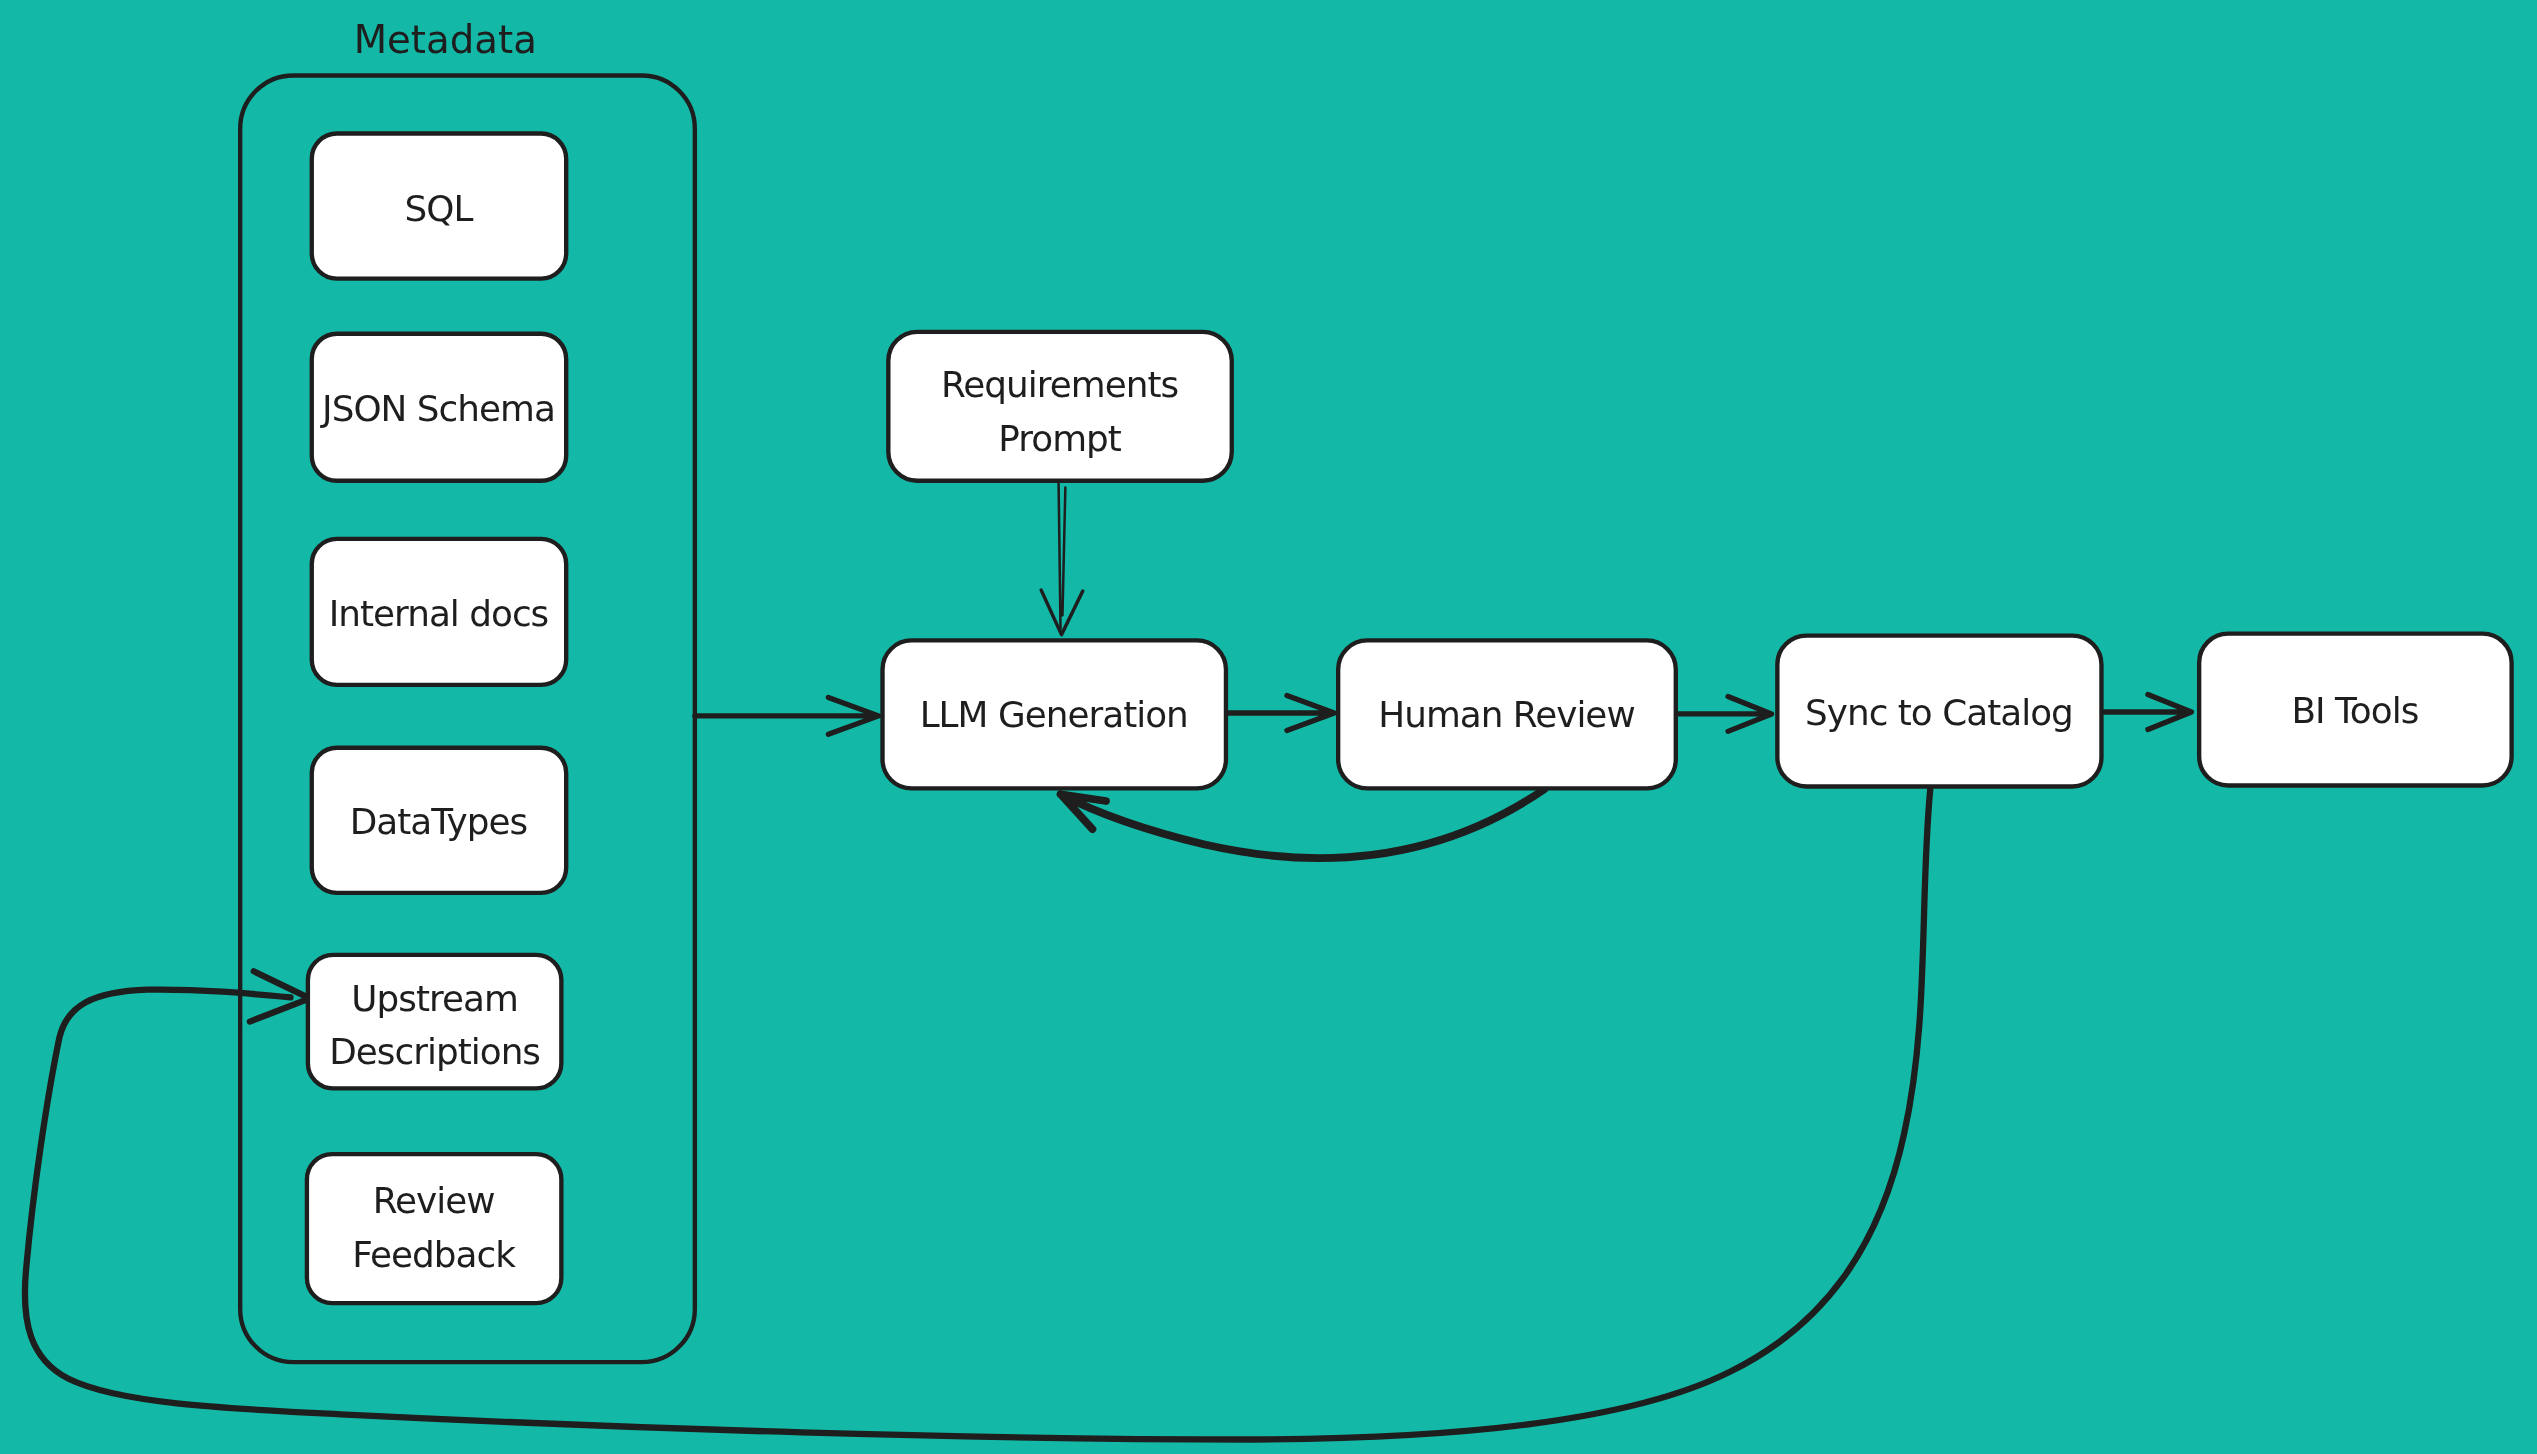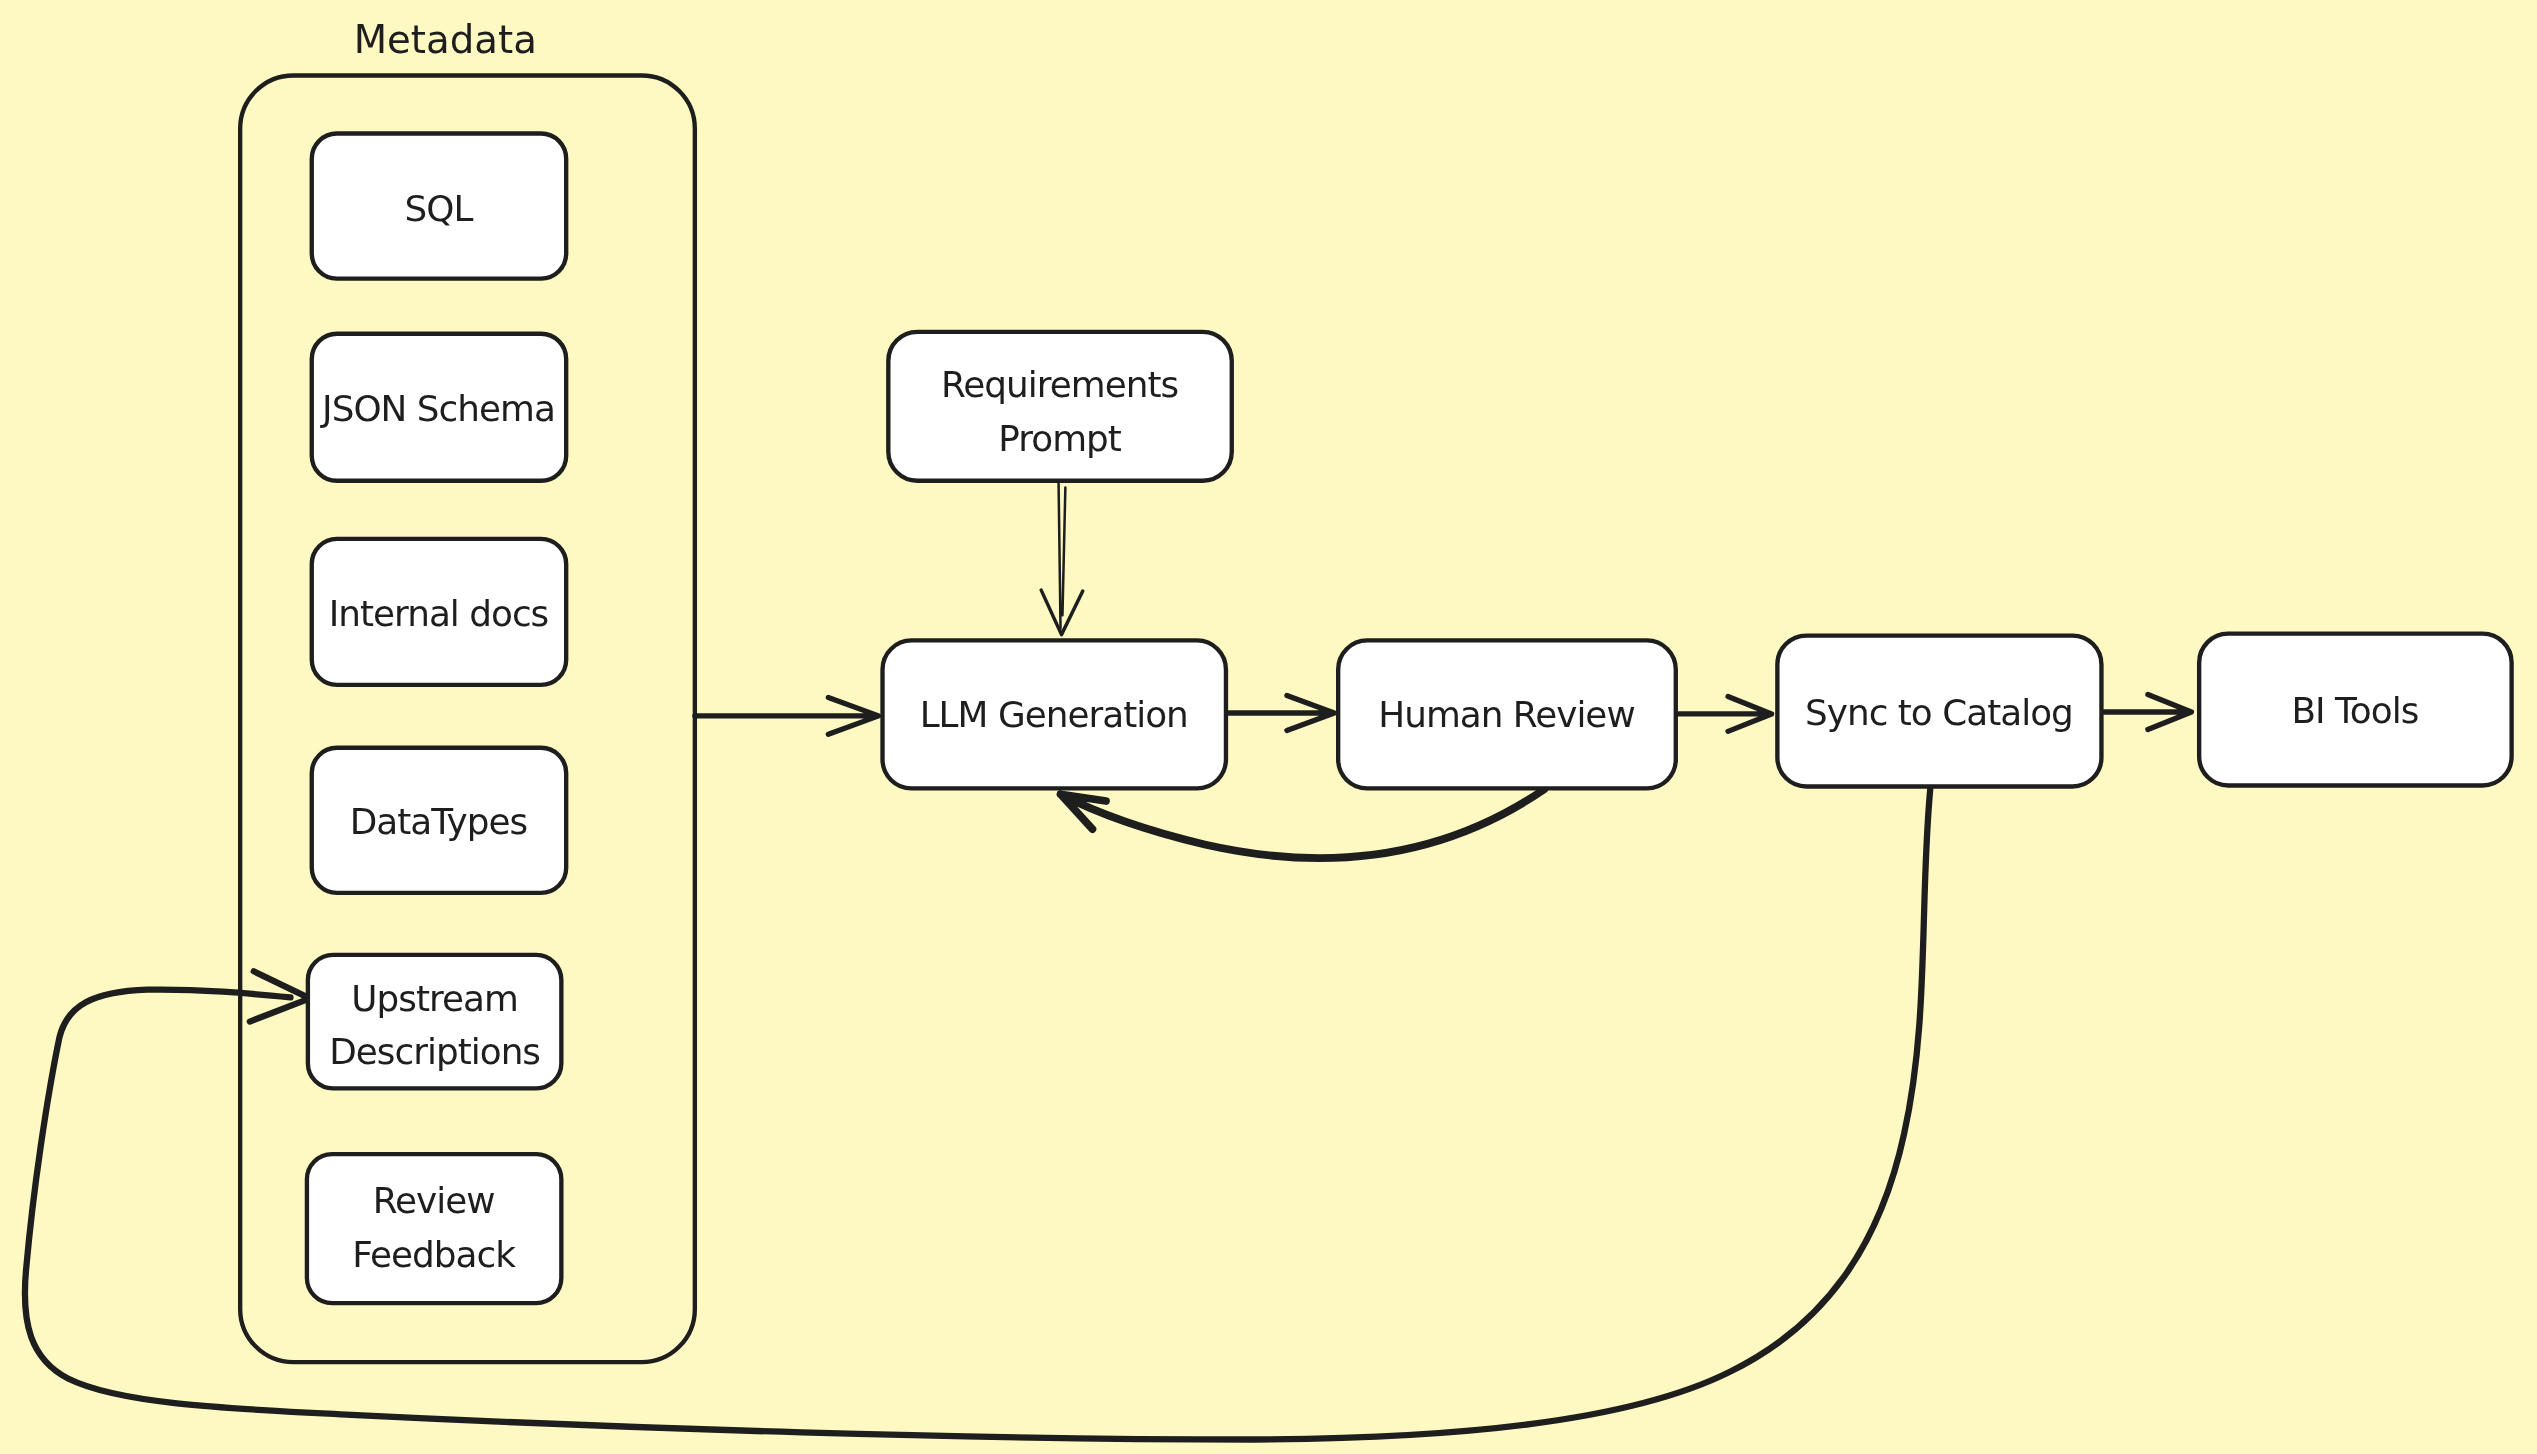--- a/index.html
+++ b/index.html
@@ -1,16 +1,16 @@
 <!DOCTYPE html>
 <html><head>
 <meta charset="utf-8">
 <style>
   html,body{margin:0;padding:0;background:#ffffff;}
-  .stage{position:relative;width:2538px;height:1454px;background:#fef9c3;overflow:hidden;}
+  .stage{position:relative;width:2538px;height:1454px;background:#14b8a6;overflow:hidden;}
   svg{display:block;}
   .lbl{font-family:"DejaVu Sans","Liberation Sans",sans-serif;font-size:37px;letter-spacing:-1px;text-anchor:middle;}
   .title{font-family:"DejaVu Sans","Liberation Sans",sans-serif;font-size:40px;letter-spacing:0px;text-anchor:middle;}
 </style>
 </head>
 <body>
 
 <div class="stage">
 <svg width="2538" height="1454" viewBox="0 0 2623 1503">
 

